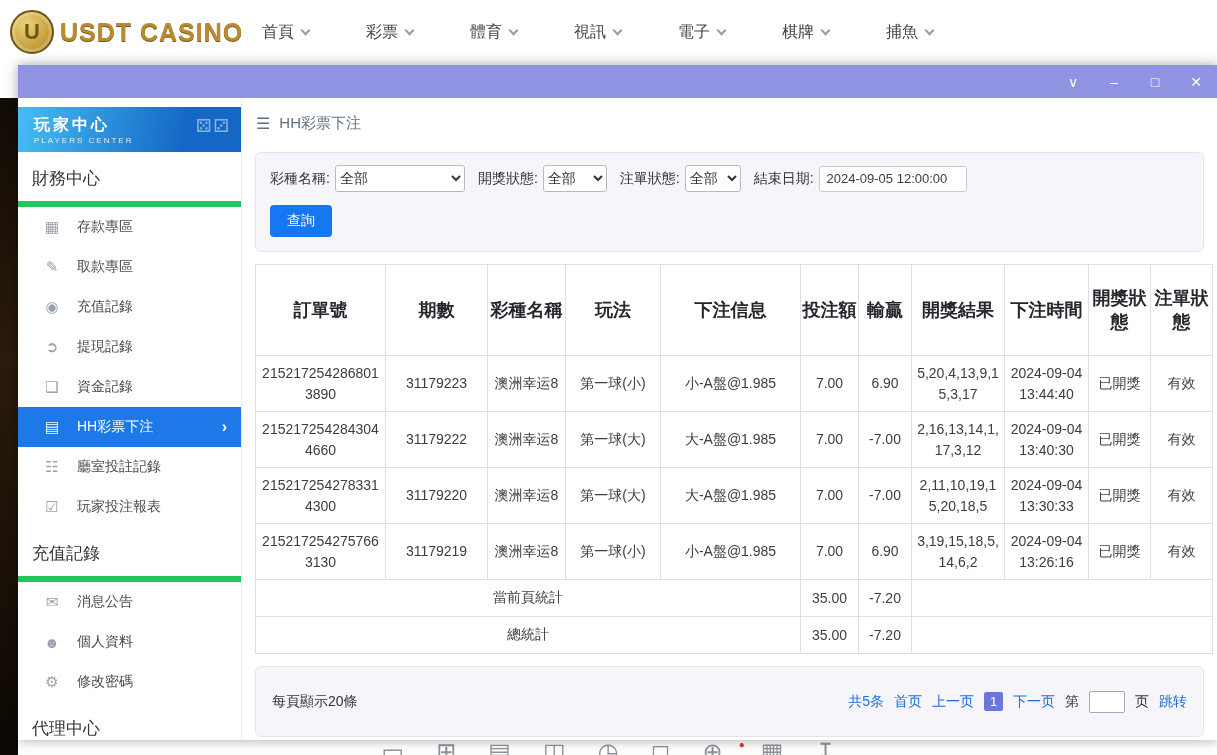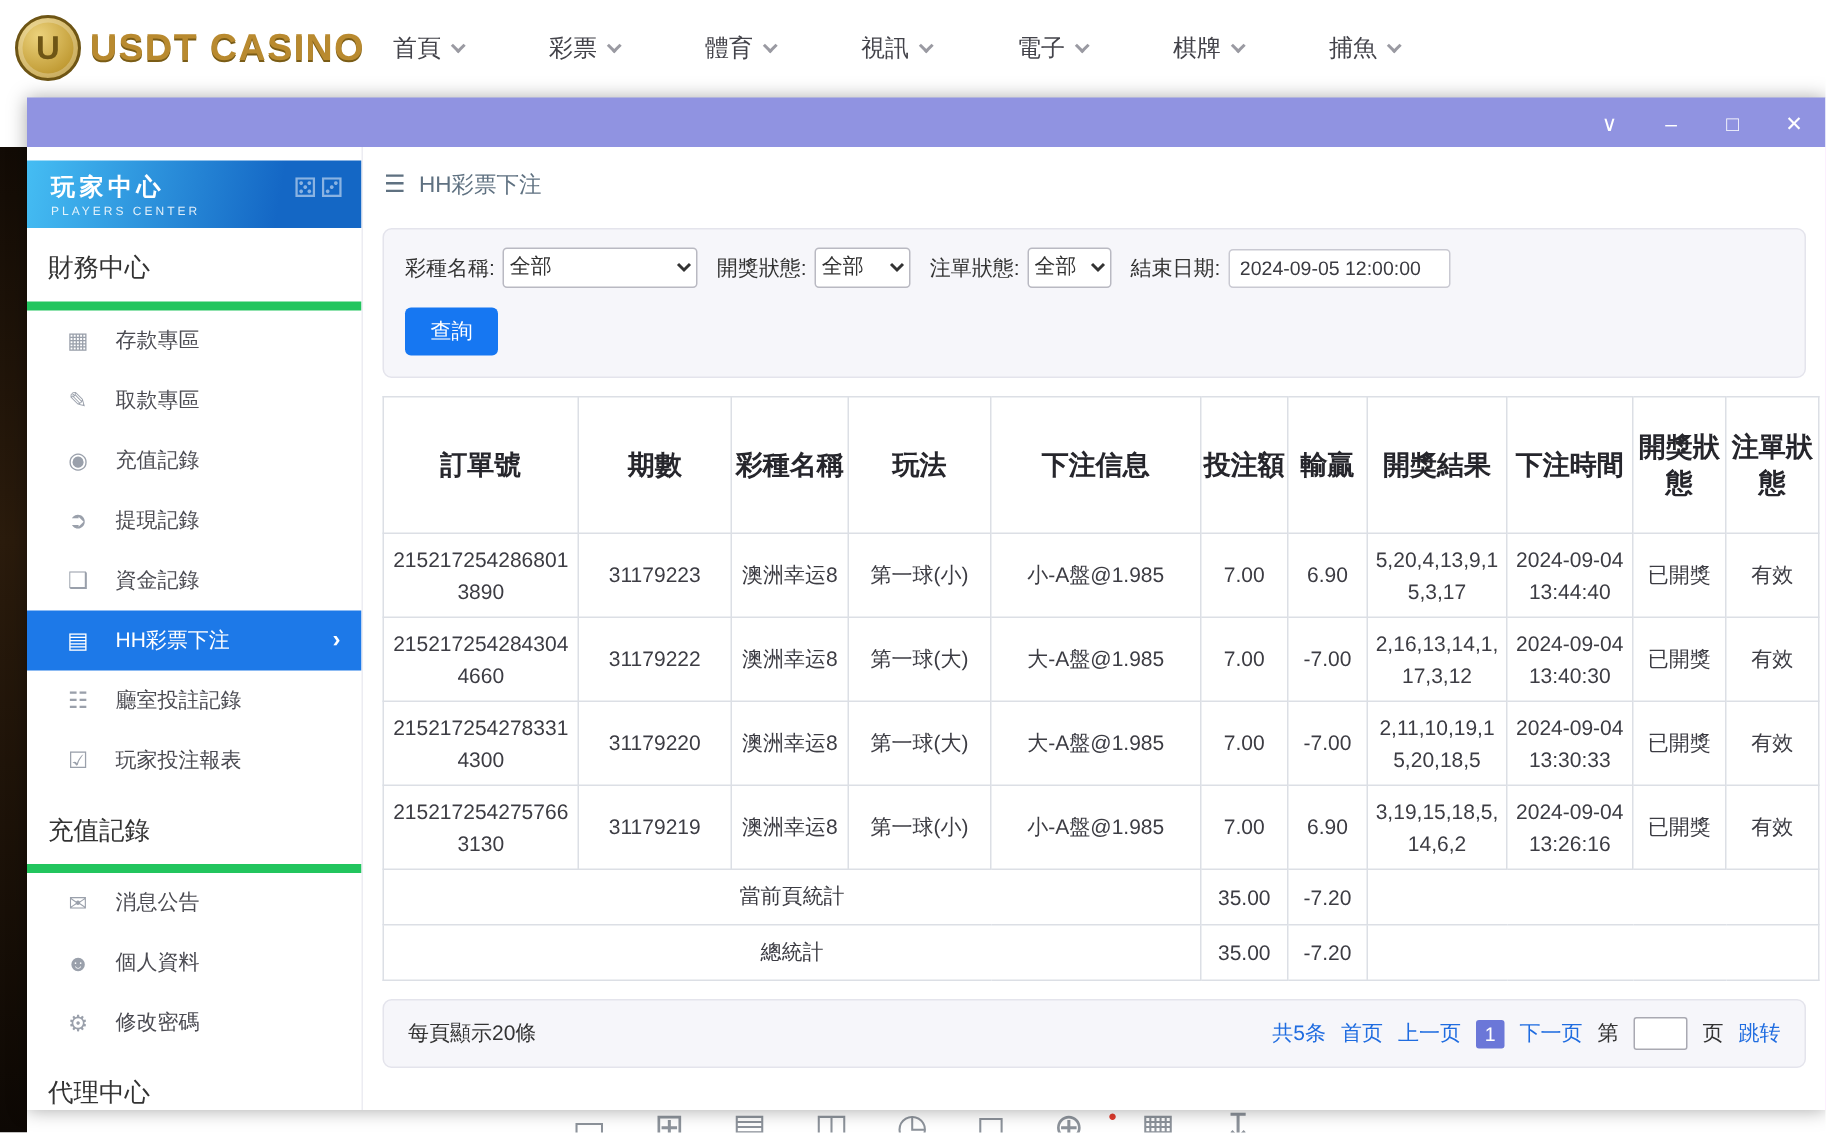--- a/index.html
+++ b/index.html
@@ -75,21 +75,21 @@
 
   .bet-table { width:100%; border-collapse:collapse; table-layout:fixed; margin-top:12px; font-size:14px; color:#3c3c43; }
   .bet-table th, .bet-table td { border:1px solid #dcdfe5; text-align:center; vertical-align:middle; padding:5px 3px; }
   .bet-table th { font-weight:bold; color:#26262c; height:42px; font-size:18px; padding:21px 1px; }
   .data-row td { height:56px; line-height:1.5; }
   .cell-order, .cell-result { word-break:break-all; }
   .cell-time { padding:5px 2px; }
   .summary-row td { height:37px; }
 
   .pagebar { margin-top:12px; background:#f6f6fa; border:1px solid #e4e4ec; border-radius:6px;
-             height:46px; padding:0 16px; display:flex; align-items:center; justify-content:space-between; font-size:14px; }
+             height:71px; padding:0 16px; display:flex; align-items:center; justify-content:space-between; font-size:14px; }
   .pb-left { color:#333; }
   .pb-right { display:flex; align-items:center; gap:10px; }
   .pb-link { color:var(--link,#1f6ce0); cursor:pointer; }
   .pb-total { color:var(--link,#1f6ce0); }
   .pb-current { min-width:19px; height:19px; background:var(--pagecurrent,#6b77d8); color:#fff; border-radius:2px;
                 display:flex; align-items:center; justify-content:center; font-size:13px; cursor:pointer; padding:0 3px; }
   .pb-text { color:#333; }
   .jump-input { width:36px; height:22px; border:1px solid #a9a9b2; border-radius:2px; background:#fff; font-family:inherit; }
 
   col.c-order{width:130px} col.c-period{width:102px} col.c-lottery{width:78px} col.c-play{width:95px}

